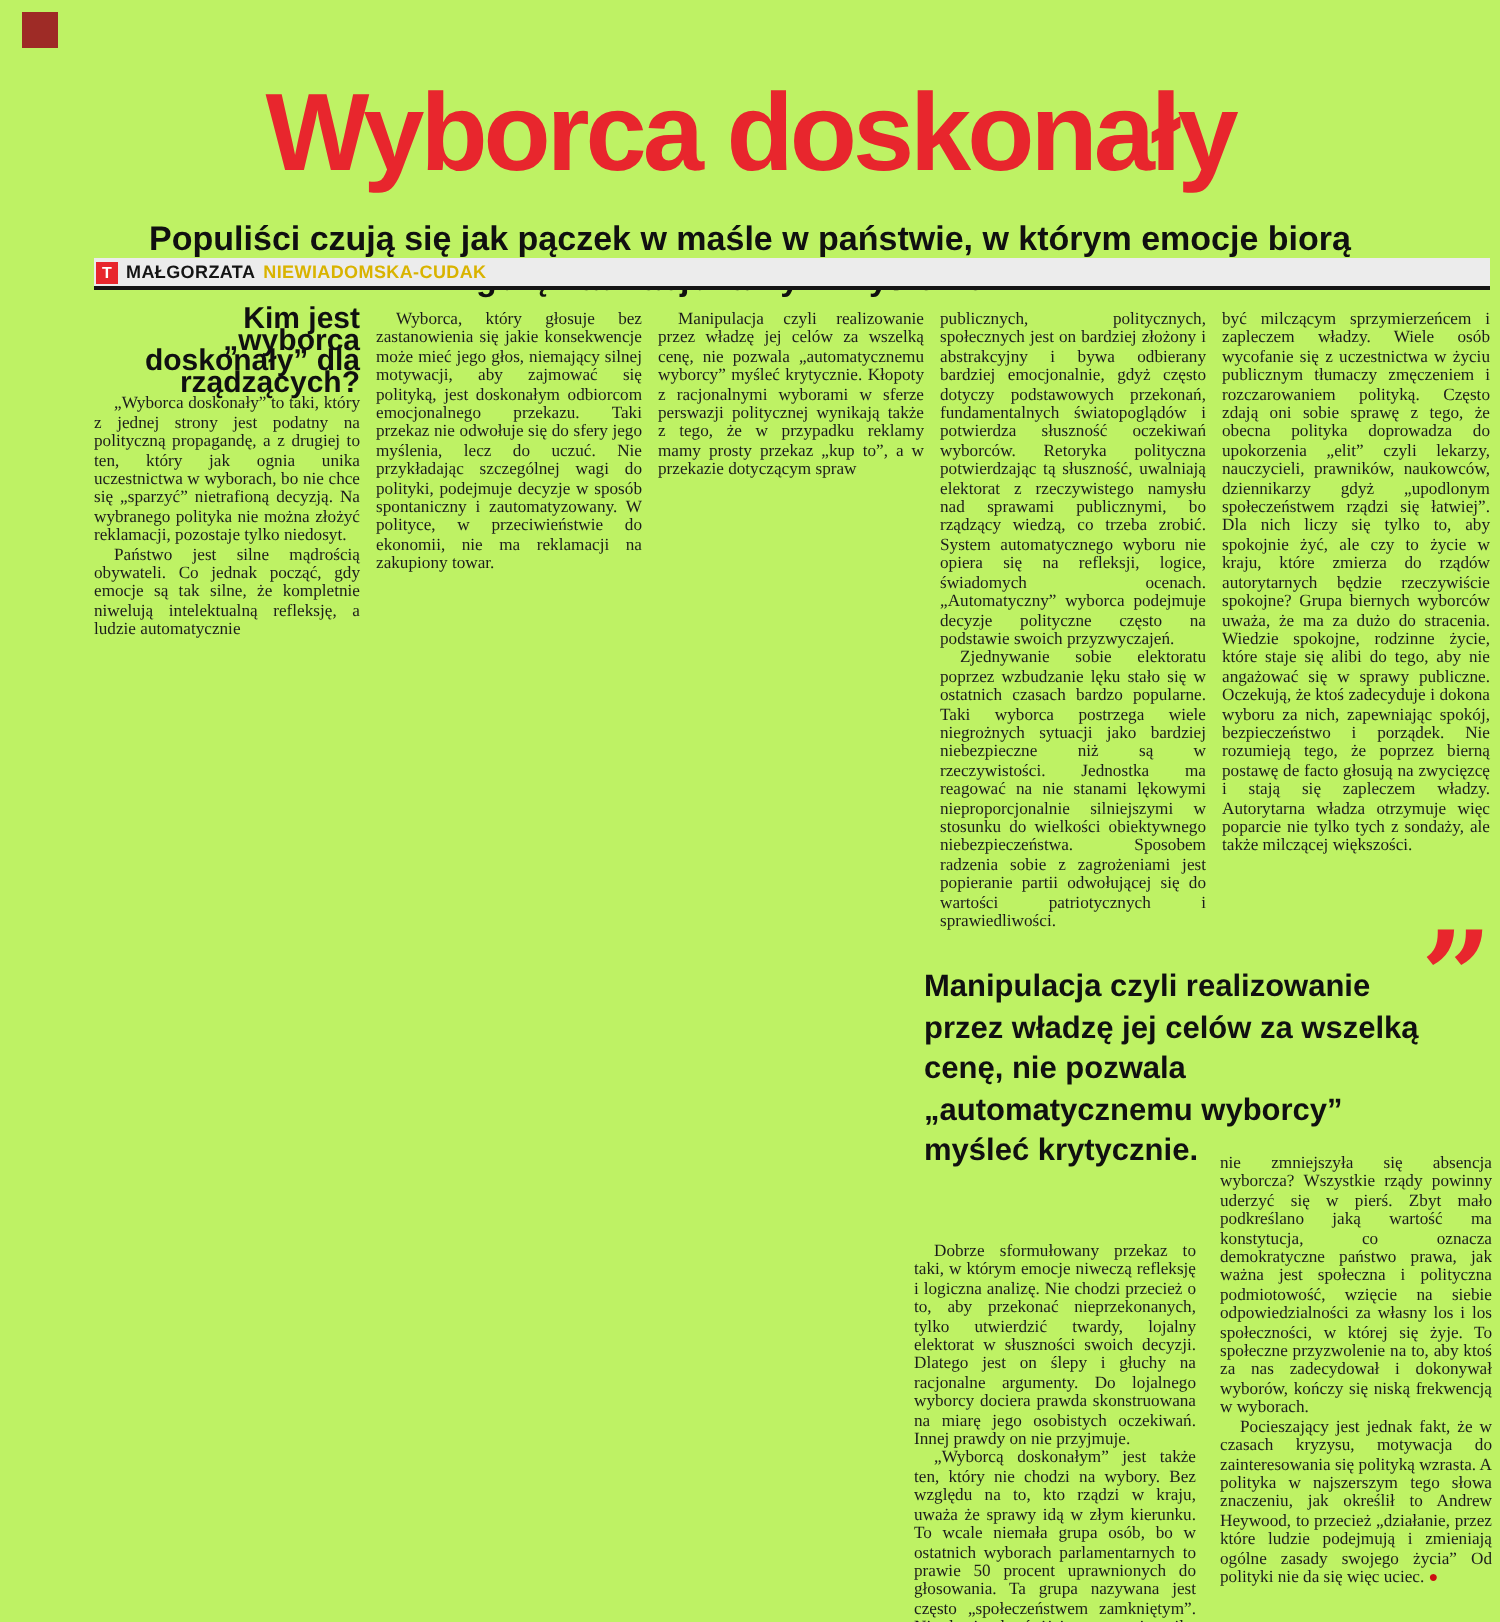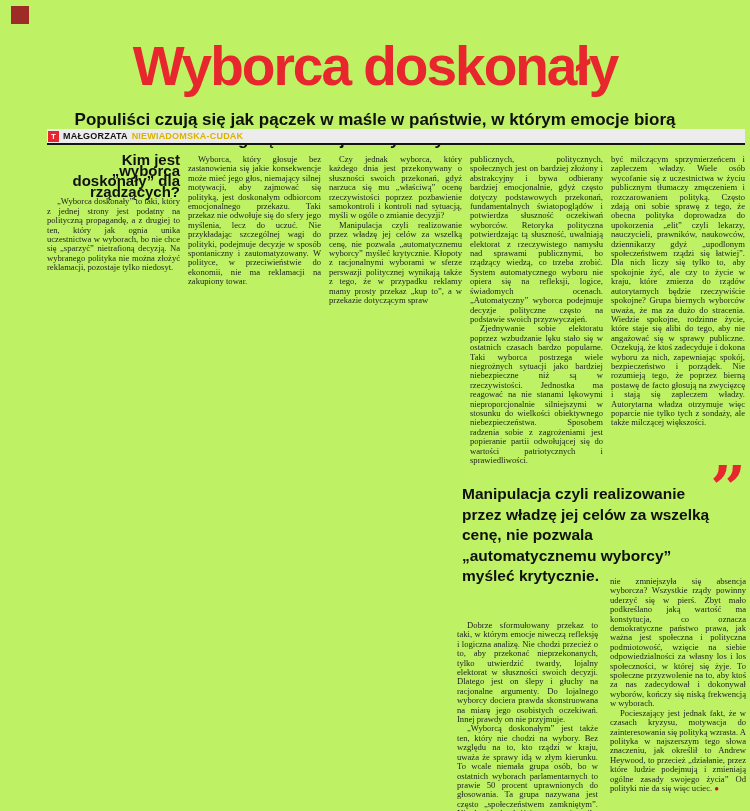--- a/index.html
+++ b/index.html
@@ -94,28 +94,28 @@
 
   <div id="byline-bar">
     <span id="byline-logo">T</span>
     <span class="byline-name">MAŁGORZATA</span>
     <span class="byline-name last">NIEWIADOMSKA-CUDAK</span>
   </div>
 
   <div id="col1" class="col">
     <p class="lead-heading">Kim jest „wyborca doskonały” dla rządzących?</p>
     <p>„Wyborca doskonały” to taki, który z jednej strony jest podatny na polityczną propagandę, a z drugiej to ten, który jak ognia unika uczestnictwa w wyborach, bo nie chce się „sparzyć” nietrafioną decyzją. Na wybranego polityka nie można złożyć reklamacji, pozostaje tylko niedosyt.</p>
+    <p>Państwo jest silne mądrością obywateli. Co jednak począć, gdy emocje są tak silne, że kompletnie niwelują intelektualną refleksję, a ludzie automatycznie</p>
   </div>
 
   <div id="col2" class="col">
     <p>Wyborca, który głosuje bez zastanowienia się jakie konsekwencje może mieć jego głos, niemający silnej motywacji, aby zajmować się polityką, jest doskonałym odbiorcom emocjonalnego przekazu. Taki przekaz nie odwołuje się do sfery jego myślenia, lecz do uczuć. Nie przykładając szczególnej wagi do polityki, podejmuje decyzje w sposób spontaniczny i zautomatyzowany. W polityce, w przeciwieństwie do ekonomii, nie ma reklamacji na zakupiony towar.</p>
   </div>
 
   <div id="col3" class="col">
-    <p>Czy jednak wyborca, który każdego dnia jest przekonywany o słuszności swoich przekonań, gdyż narzuca się mu „właściwą” ocenę rzeczywistości poprzez pozbawienie samokontroli i kontroli nad sytuacją, myśli w ogóle o zmianie decyzji?</p>
     <p>Manipulacja czyli realizowanie przez władzę jej celów za wszelką cenę, nie pozwala „automatycznemu wyborcy” myśleć krytycznie. Kłopoty z racjonalnymi wyborami w sferze perswazji politycznej wynikają także z tego, że w przypadku reklamy mamy prosty przekaz „kup to”, a w przekazie dotyczącym spraw</p>
   </div>
 
   <div id="col4" class="col">
     <p class="cont">publicznych, politycznych, społecznych jest on bardziej złożony i abstrakcyjny i bywa odbierany bardziej emocjonalnie, gdyż często dotyczy podstawowych przekonań, fundamentalnych światopoglądów i potwierdza słuszność oczekiwań wyborców. Retoryka polityczna potwierdzając tą słuszność, uwalniają elektorat z rzeczywistego namysłu nad sprawami publicznymi, bo rządzący wiedzą, co trzeba zrobić. System automatycznego wyboru nie opiera się na refleksji, logice, świadomych ocenach. „Automatyczny” wyborca podejmuje decyzje polityczne często na podstawie swoich przyzwyczajeń.</p>
     <p>Zjednywanie sobie elektoratu poprzez wzbudzanie lęku stało się w ostatnich czasach bardzo popularne. Taki wyborca postrzega wiele niegrożnych sytuacji jako bardziej niebezpieczne niż są w rzeczywistości. Jednostka ma reagować na nie stanami lękowymi nieproporcjonalnie silniejszymi w stosunku do wielkości obiektywnego niebezpieczeństwa. Sposobem radzenia sobie z zagrożeniami jest popieranie partii odwołującej się do wartości patriotycznych i sprawiedliwości.</p>
   </div>
 
   <div id="col5" class="col">
     <p class="cont">być milczącym sprzymierzeńcem i zapleczem władzy. Wiele osób wycofanie się z uczestnictwa w życiu publicznym tłumaczy zmęczeniem i rozczarowaniem polityką. Często zdają oni sobie sprawę z tego, że obecna polityka doprowadza do upokorzenia „elit” czyli lekarzy, nauczycieli, prawników, naukowców, dziennikarzy gdyż „upodlonym społeczeństwem rządzi się łatwiej”. Dla nich liczy się tylko to, aby spokojnie żyć, ale czy to życie w kraju, które zmierza do rządów autorytarnych będzie rzeczywiście spokojne? Grupa biernych wyborców uważa, że ma za dużo do stracenia. Wiedzie spokojne, rodzinne życie, które staje się alibi do tego, aby nie angażować się w sprawy publiczne. Oczekują, że ktoś zadecyduje i dokona wyboru za nich, zapewniając spokój, bezpieczeństwo i porządek. Nie rozumieją tego, że poprzez bierną postawę de facto głosują na zwycięzcę i stają się zapleczem władzy. Autorytarna władza otrzymuje więc poparcie nie tylko tych z sondaży, ale także milczącej większości.</p>

